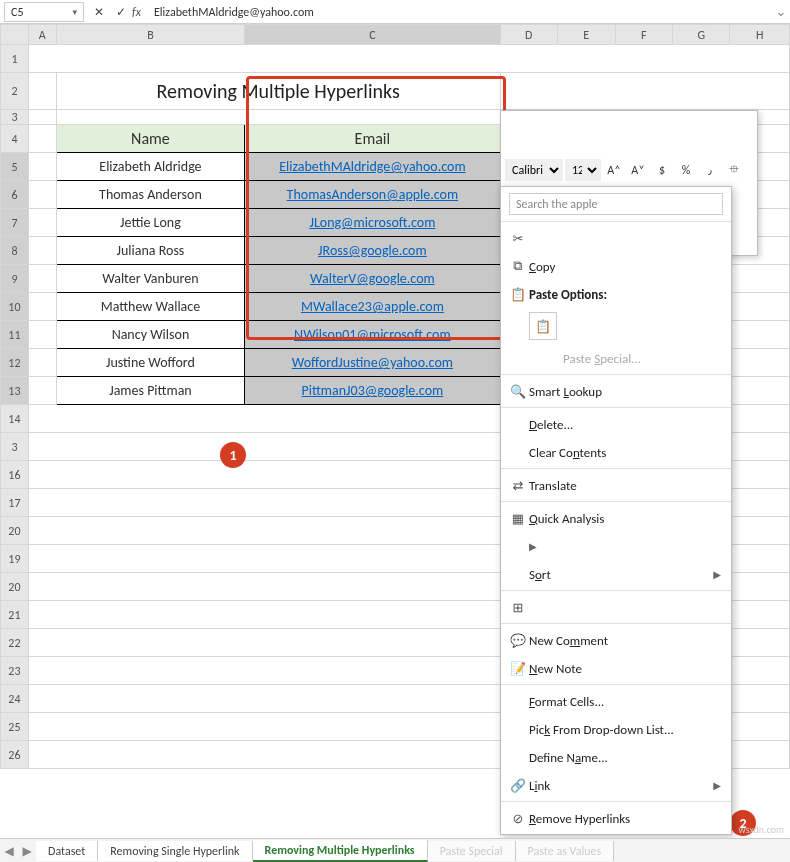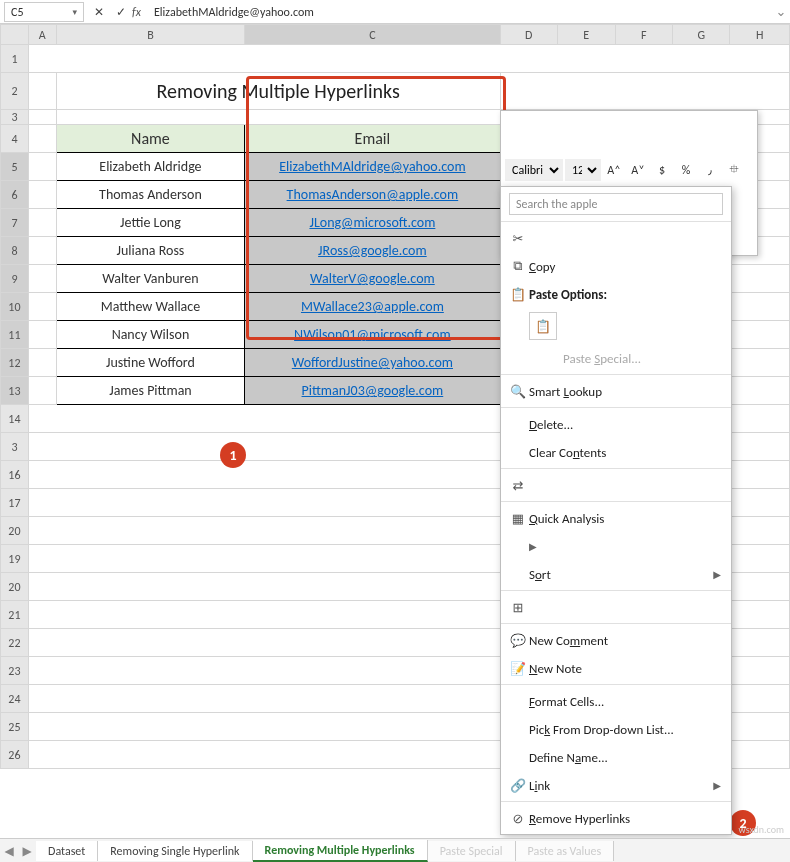--- a/index.html
+++ b/index.html
@@ -314,20 +314,21 @@
       <span class="ico"></span>
       <span class="lbl"><span class="und">D</span>elete...</span>
     </div>
   <div class="item">
       <span class="ico"></span>
       <span class="lbl">Clear Co<span class="und">n</span>tents</span>
     </div>
   <div class="hr"></div>
   <div class="item">
       <span class="ico">⇄</span>
+      <span class="lbl">Translate</span>
     </div>
   <div class="hr"></div>
   <div class="item">
       <span class="ico">▦</span>
       <span class="lbl"><span class="und">Q</span>uick Analysis</span>
     </div>
   <div class="item">
       <span class="ico"></span>
       <span class="sub">▶</span>
     </div>

